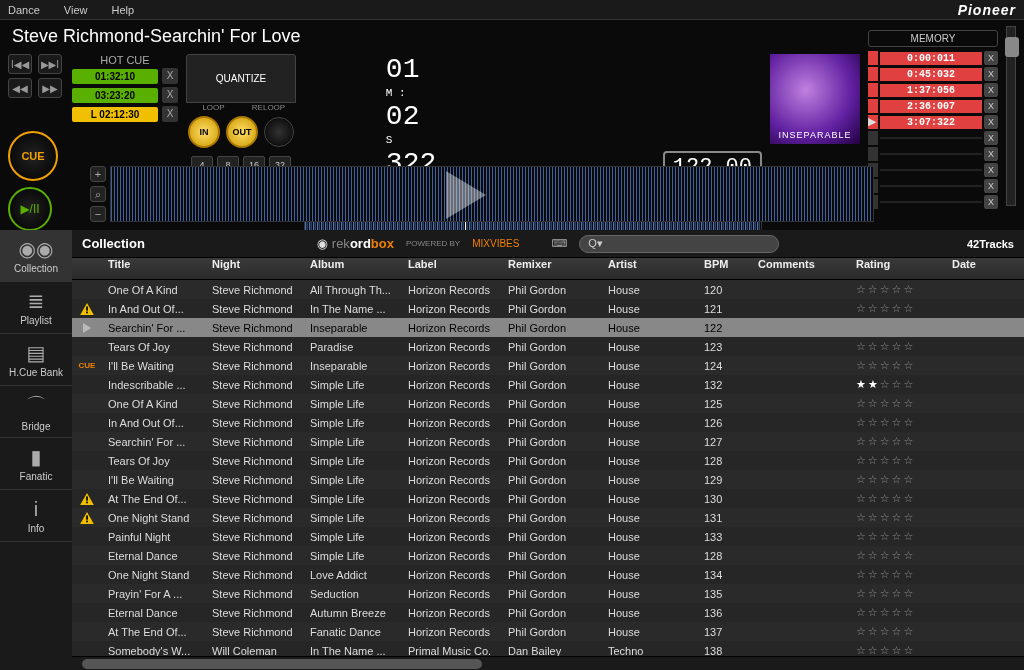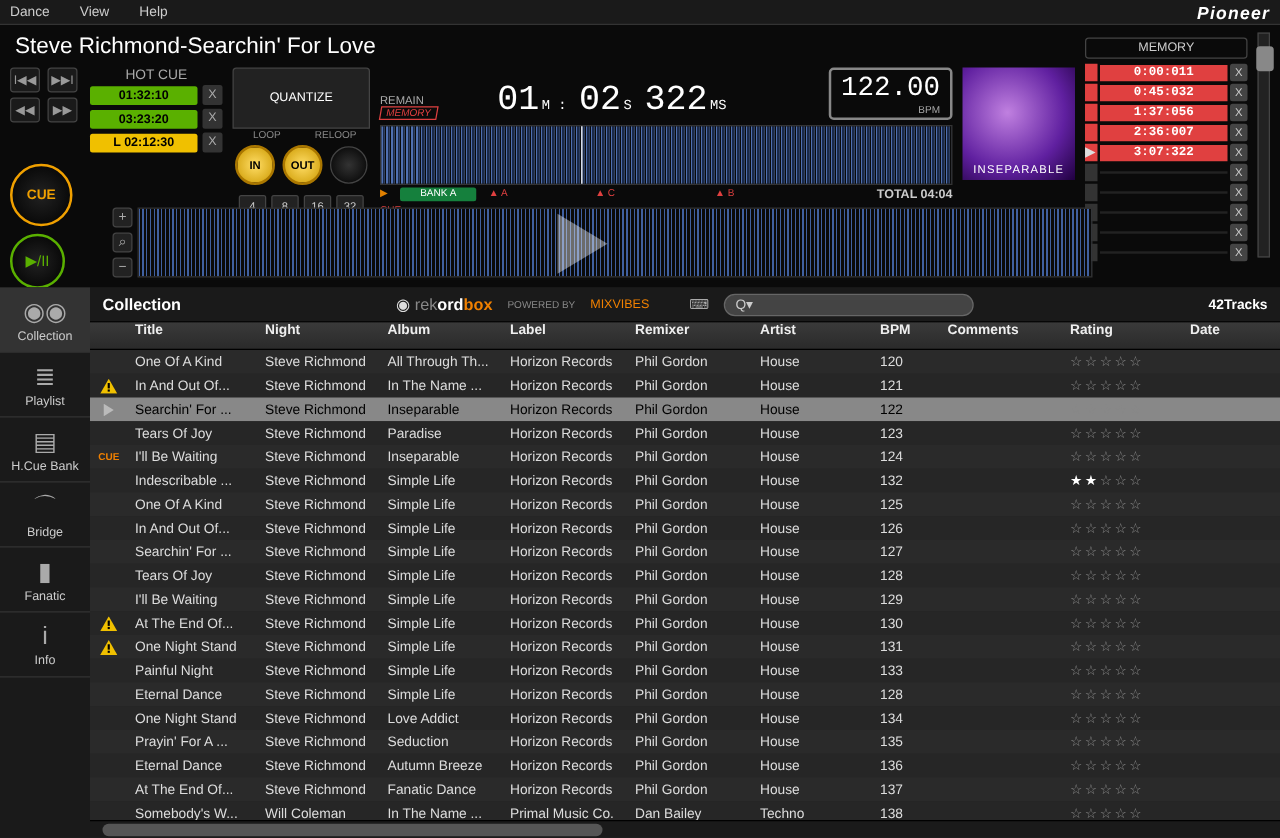--- a/index.html
+++ b/index.html
@@ -71,21 +71,21 @@
   width: 30px; height: 30px; border-radius: 50%;
   background: radial-gradient(#333,#000); border: 1px solid #444;
 }
 .beat-nums { display: flex; gap: 4px; margin-top: 8px; justify-content: center; }
 .beat-nums span { width: 22px; height: 16px; background: #222; border: 1px solid #444; text-align: center; font-size: 9px; line-height: 16px; color: #ccc; border-radius: 2px; }
 
 .player-center { flex: 1; padding-top: 28px; }
 .time-display { display: flex; align-items: flex-end; gap: 16px; margin-bottom: 4px; }
 .remain-label { font-size: 9px; color: #aaa; margin-right: 4px; }
 .memory-tag { font-size: 8px; color: #e04040; border: 1px solid #e04040; padding: 0 4px; transform: skewX(-10deg); }
-.time-big { font-family: "Courier New", monospace; font-size: 28px; color: #fff; display: flex; align-items: baseline; gap: 2px; margin-left: 32px; }
+.time-big { font-family: "Courier New", monospace; font-size: 28px; color: #fff; display: flex; align-items: baseline; gap: 2px; margin-left: 20px; flex-direction: column; }
 .time-big .unit { font-size: 11px; margin-right: 8px; }
 .bpm-box { border: 2px solid #888; border-radius: 4px; padding: 2px 8px; margin-left: auto; text-align: right; }
 .bpm-val { font-family: "Courier New", monospace; font-size: 22px; color: #fff; }
 .bpm-label { font-size: 8px; color: #aaa; }
 .wave1 {
   height: 48px; margin-top: 2px;
   background: repeating-linear-gradient(90deg, #5070b0 0 1px, #1a2a4a 1px 2px, #304060 2px 3px, #0a0a0a 3px 4px);
   border: 1px solid #333; position: relative;
 }
 .wave1::after {

